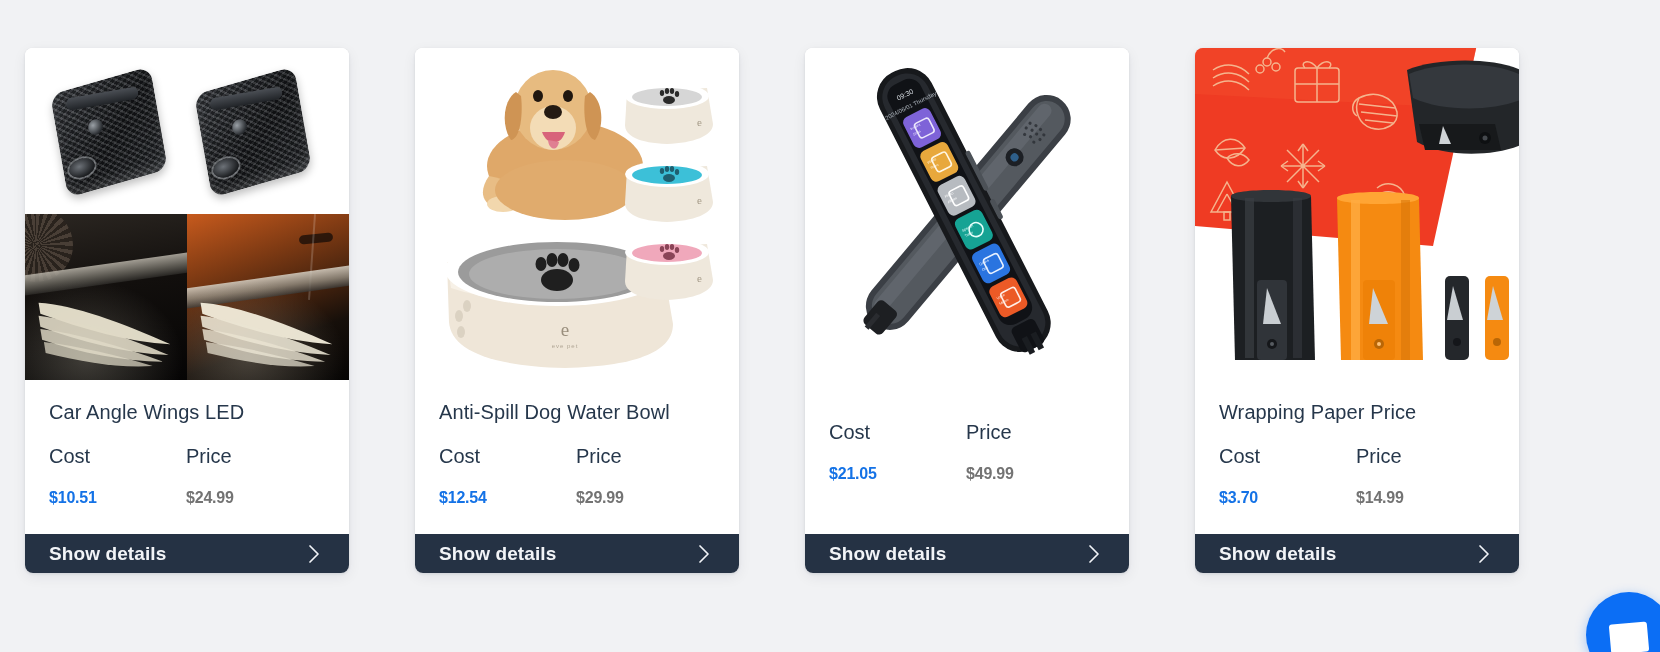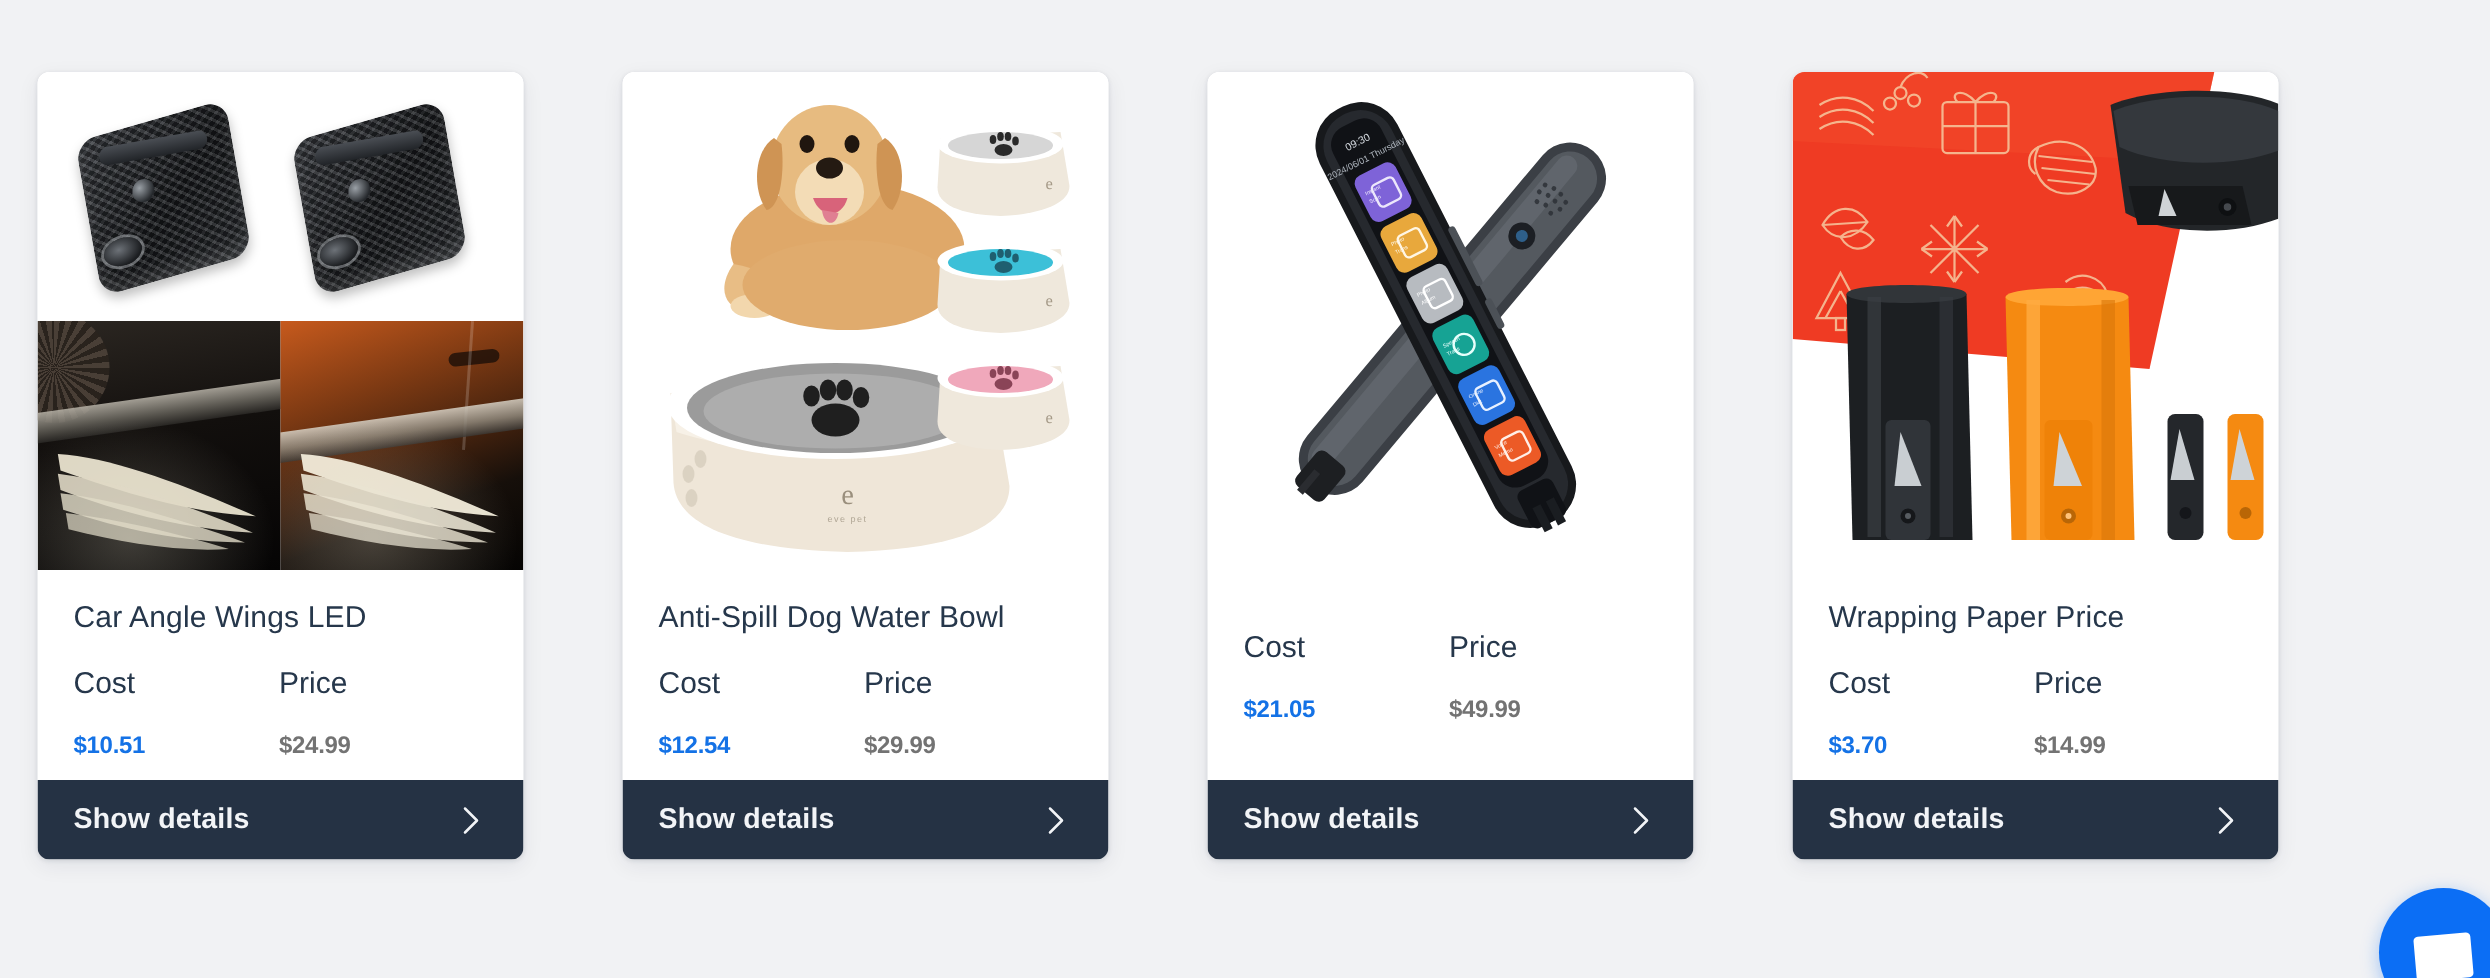--- a/index.html
+++ b/index.html
@@ -78,21 +78,21 @@
     font-weight: bold;
     margin-top: 16px;
     letter-spacing: -.2px;
   }
   .cost  { color: #1472e6; }
   .price { color: #737373; }
 
   
   .footer {
     flex: 0 0 auto;
-    height: 53px;
+    height: 39px;
     background: #253244;
     display: flex;
     align-items: center;
     justify-content: space-between;
     padding: 0 24px 0 24px;
     box-sizing: border-box;
     cursor: pointer;
   }
   .footer .flabel {
     color: #f2f4f7;

